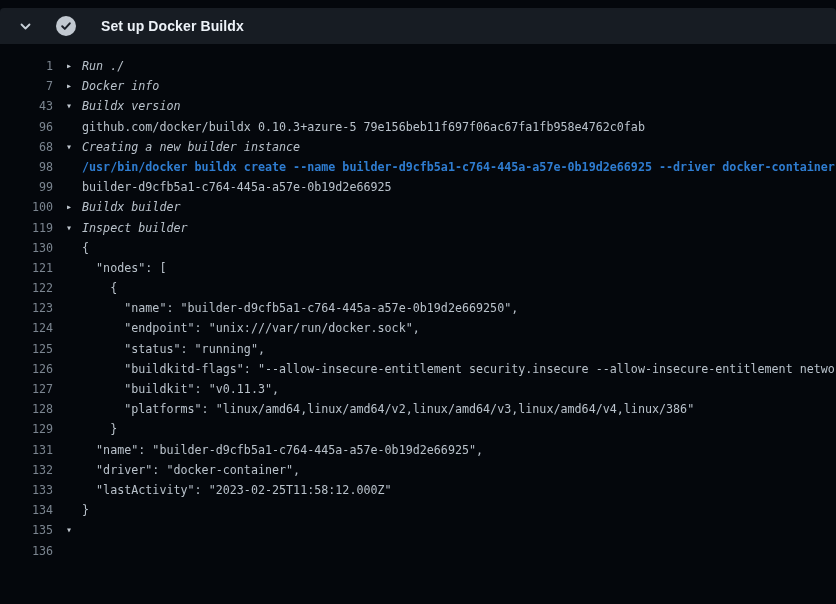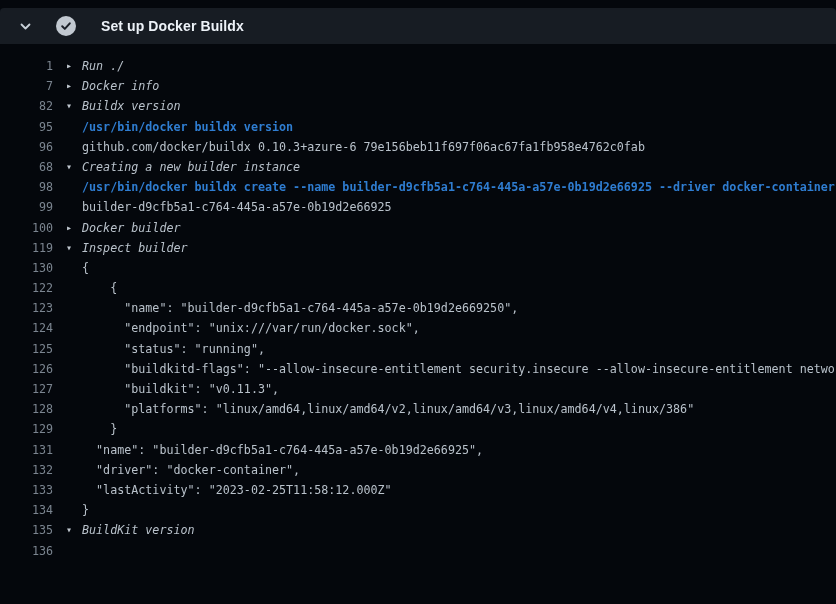--- a/index.html
+++ b/index.html
@@ -83,36 +83,36 @@
       <circle cx="10" cy="10" r="10" fill="var(--check-circle)"></circle>
       <path d="M6.2 10.3 L8.8 12.9 L13.8 7.3" fill="none" stroke="var(--check-mark)" stroke-width="2" stroke-linecap="round" stroke-linejoin="round"></path>
     </svg>
   </span>
   <span class="step-title">Set up Docker Buildx</span>
 </div>
 
 <div class="log" id="log">
     <div class="row"><span class="num">1</span><span class="marker">▸</span><span class="text group">Run ./</span></div>
     <div class="row"><span class="num">7</span><span class="marker">▸</span><span class="text group">Docker info</span></div>
-    <div class="row"><span class="num">82</span><span class="marker">▾</span><span class="text group">Buildx version</span></div>
-    <div class="row"><span class="num">95</span><span class="marker"></span><span class="text command">/usr/bin/docker buildx version</span></div>
-    <div class="row"><span class="num">96</span><span class="marker"></span><span class="text output">github.com/docker/buildx 0.10.3+azure-6 79e156beb11f697f06ac67fa1fb958e4762c0fab</span></div>
+    <div class="row"><span class="num">43</span><span class="marker">▾</span><span class="text group">Buildx version</span></div>
+    <div class="row"><span class="num">96</span><span class="marker"></span><span class="text output">github.com/docker/buildx 0.10.3+azure-5 79e156beb11f697f06ac67fa1fb958e4762c0fab</span></div>
     <div class="row"><span class="num">68</span><span class="marker">▾</span><span class="text group">Creating a new builder instance</span></div>
     <div class="row"><span class="num">98</span><span class="marker"></span><span class="text command">/usr/bin/docker buildx create --name builder-d9cfb5a1-c764-445a-a57e-0b19d2e66925 --driver docker-container</span></div>
     <div class="row"><span class="num">99</span><span class="marker"></span><span class="text output">builder-d9cfb5a1-c764-445a-a57e-0b19d2e66925</span></div>
-    <div class="row"><span class="num">100</span><span class="marker">▸</span><span class="text group">Docker builder</span></div>
+    <div class="row"><span class="num">100</span><span class="marker">▸</span><span class="text group">Buildx builder</span></div>
     <div class="row"><span class="num">119</span><span class="marker">▾</span><span class="text group">Inspect builder</span></div>
     <div class="row"><span class="num">130</span><span class="marker"></span><span class="text output">{</span></div>
+    <div class="row"><span class="num">121</span><span class="marker"></span><span class="text output">  "nodes": [</span></div>
     <div class="row"><span class="num">122</span><span class="marker"></span><span class="text output">    {</span></div>
     <div class="row"><span class="num">123</span><span class="marker"></span><span class="text output">      "name": "builder-d9cfb5a1-c764-445a-a57e-0b19d2e669250",</span></div>
     <div class="row"><span class="num">124</span><span class="marker"></span><span class="text output">      "endpoint": "unix:///var/run/docker.sock",</span></div>
     <div class="row"><span class="num">125</span><span class="marker"></span><span class="text output">      "status": "running",</span></div>
     <div class="row"><span class="num">126</span><span class="marker"></span><span class="text output">      "buildkitd-flags": "--allow-insecure-entitlement security.insecure --allow-insecure-entitlement network.host",</span></div>
     <div class="row"><span class="num">127</span><span class="marker"></span><span class="text output">      "buildkit": "v0.11.3",</span></div>
     <div class="row"><span class="num">128</span><span class="marker"></span><span class="text output">      "platforms": "linux/amd64,linux/amd64/v2,linux/amd64/v3,linux/amd64/v4,linux/386"</span></div>
     <div class="row"><span class="num">129</span><span class="marker"></span><span class="text output">    }</span></div>
     <div class="row"><span class="num">131</span><span class="marker"></span><span class="text output">  "name": "builder-d9cfb5a1-c764-445a-a57e-0b19d2e66925",</span></div>
     <div class="row"><span class="num">132</span><span class="marker"></span><span class="text output">  "driver": "docker-container",</span></div>
     <div class="row"><span class="num">133</span><span class="marker"></span><span class="text output">  "lastActivity": "2023-02-25T11:58:12.000Z"</span></div>
     <div class="row"><span class="num">134</span><span class="marker"></span><span class="text output">}</span></div>
-    <div class="row"><span class="num">135</span><span class="marker">▾</span><span class="text group">BuildKit version</span></div>
+    <div class="row"><span class="num">135</span><span class="marker">▾</span></div>
     <div class="row"><span class="num">136</span><span class="marker"></span></div>
   </div>
 
 </body></html>

